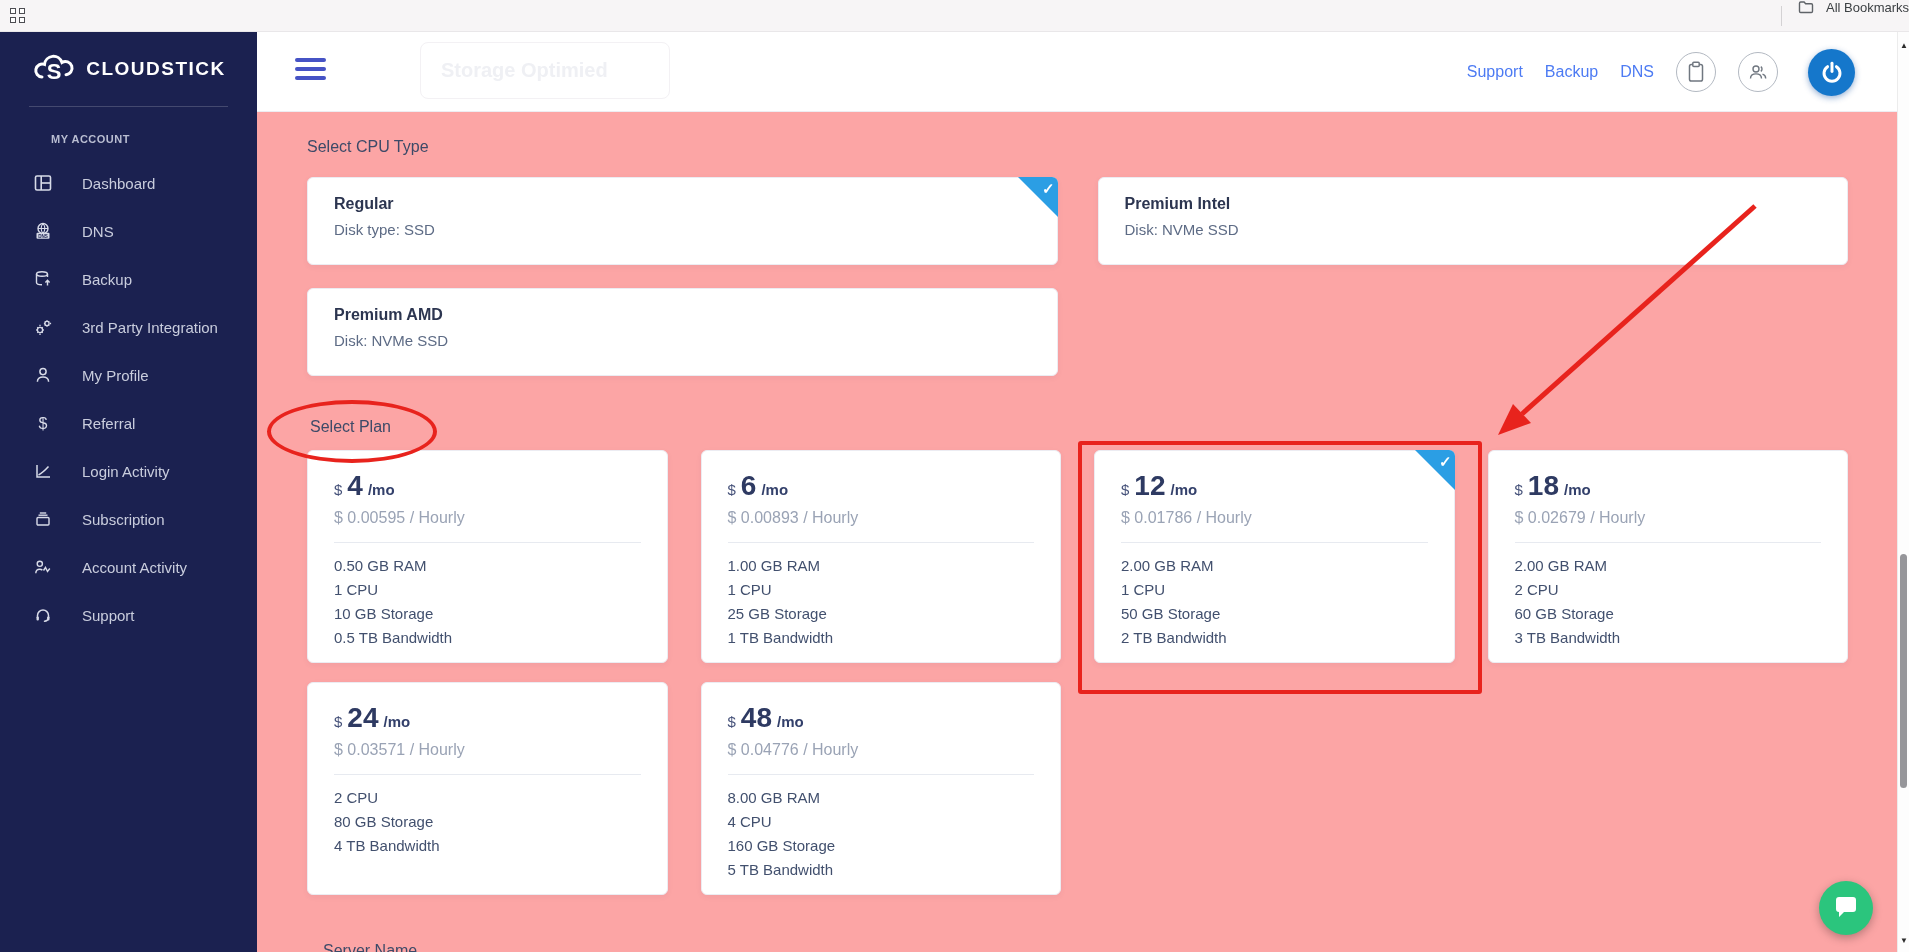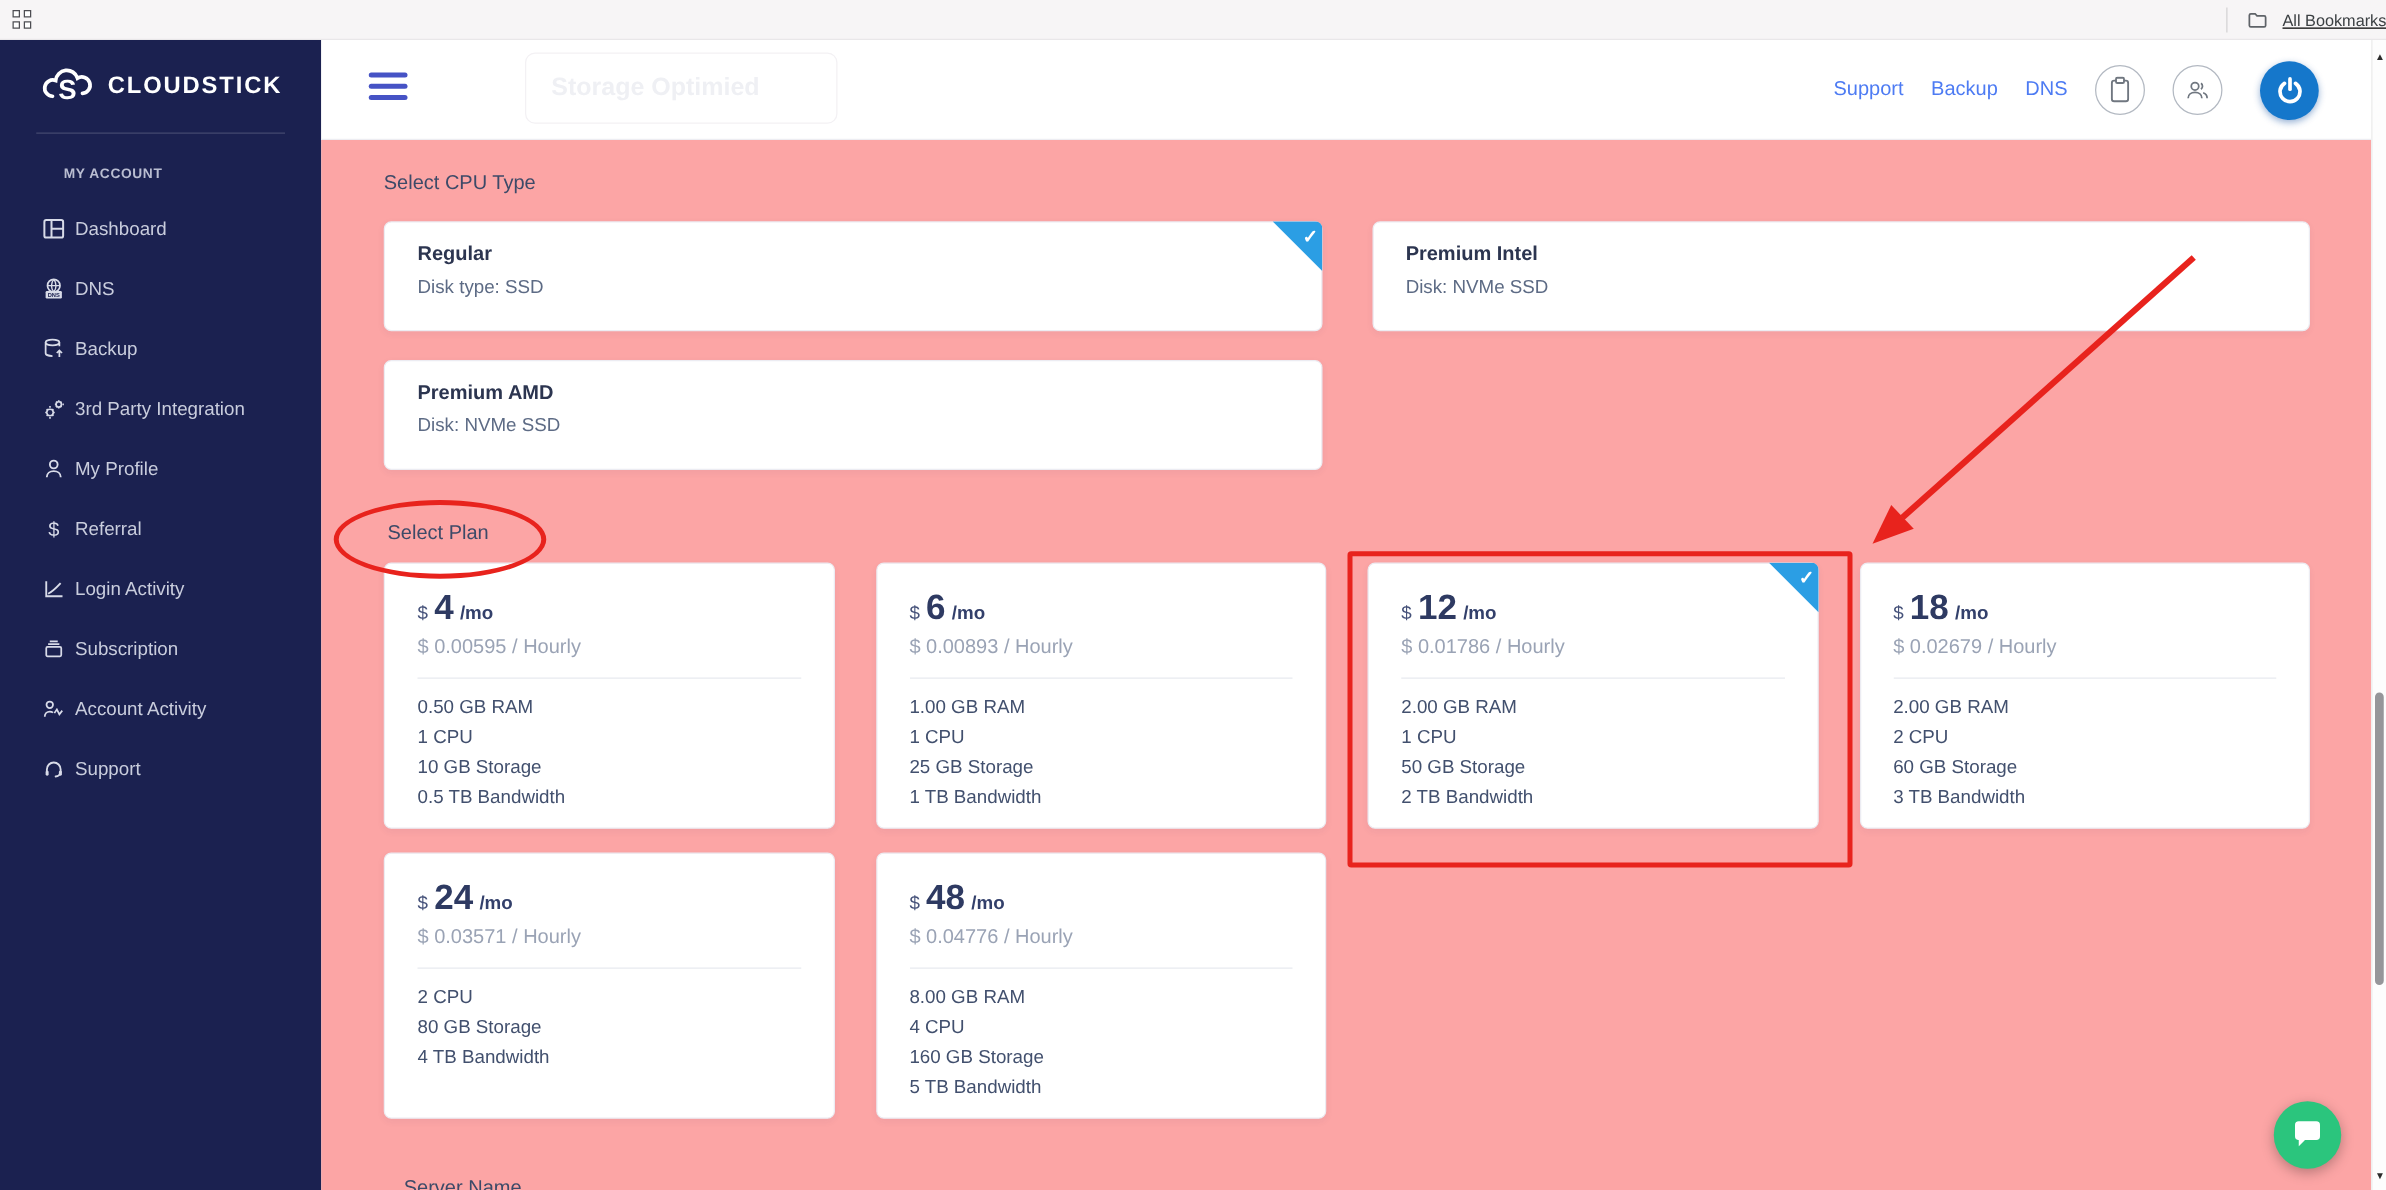--- a/index.html
+++ b/index.html
@@ -6,34 +6,34 @@
   .page{position:relative;width:1909px;height:952px;overflow:hidden;
         font-family:"Liberation Sans",sans-serif;background:#ffffff;}
 
   
   .bookmarks-bar{position:absolute;left:0;top:0;width:1909px;height:32px;
     background:#f7f5f6;border-bottom:1px solid #e9e7e9;box-sizing:border-box;}
   .apps-grid{position:absolute;left:10px;top:8px;width:15px;height:15px;
     display:grid;grid-template-columns:6px 6px;grid-template-rows:6px 6px;gap:3px;}
   .apps-grid span{border:1.6px solid #4d4d52;box-sizing:border-box;background:#fff;}
   .bm-divider{position:absolute;left:1781px;top:6px;width:1px;height:20px;background:#d4d2d4;}
-  .bm-right{position:absolute;left:1798px;top:0;height:32px;display:flex;align-items:center;gap:12px;text-decoration:underline;}
+  .bm-right{position:absolute;left:1798px;top:0;height:32px;display:flex;align-items:flex-start;gap:12px;}
   .bm-label{font-size:13px;color:#3c4043;white-space:nowrap;}
 
   
   .sidebar{position:absolute;left:0;top:32px;width:257px;height:920px;background:#1b2150;}
   .logo{height:74px;display:flex;align-items:center;justify-content:center;gap:9px;}
   .logo-text{color:#ffffff;font-size:19px;font-weight:bold;letter-spacing:1.5px;}
   .logo-rule{margin:0 29px;height:1px;background:rgba(255,255,255,.18);}
   .section-label{margin:26px 0 0 15px;font-size:11px;font-weight:bold;
     letter-spacing:.5px;color:#b9bdd1;padding-left:36px;}
   .nav{list-style:none;margin:14px 0 0 0;padding:0;}
   .nav li{height:48px;display:flex;align-items:center;padding-left:33px;cursor:pointer;}
   .nav li .nav-ic{width:20px;height:20px;flex:0 0 20px;display:flex;align-items:center;justify-content:center;}
-  .nav li .nav-label{margin-left:7px;font-size:15px;color:#c9cddd;white-space:nowrap;}
+  .nav li .nav-label{margin-left:29px;font-size:15px;color:#c9cddd;white-space:nowrap;}
 
   
   .header{position:absolute;left:257px;top:32px;width:1640px;height:80px;background:#ffffff;
     border-bottom:1px solid #ededf2;box-sizing:border-box;}
   .hamburger{position:absolute;left:38px;top:26px;width:31px;height:26px;cursor:pointer;}
   .hamburger span{display:block;height:4px;border-radius:2px;background:#4653c5;margin-bottom:5px;}
   .ghost-box{position:absolute;left:163px;top:10px;width:250px;height:57px;
     border:1px solid #f3f1f4;border-radius:8px;display:flex;align-items:center;padding-left:20px;box-sizing:border-box;}
   .ghost-title{font-size:20px;font-weight:bold;color:#eff0f4;white-space:nowrap;}
   .header-right{position:absolute;right:42px;top:0;height:80px;display:flex;align-items:center;gap:22px;}

